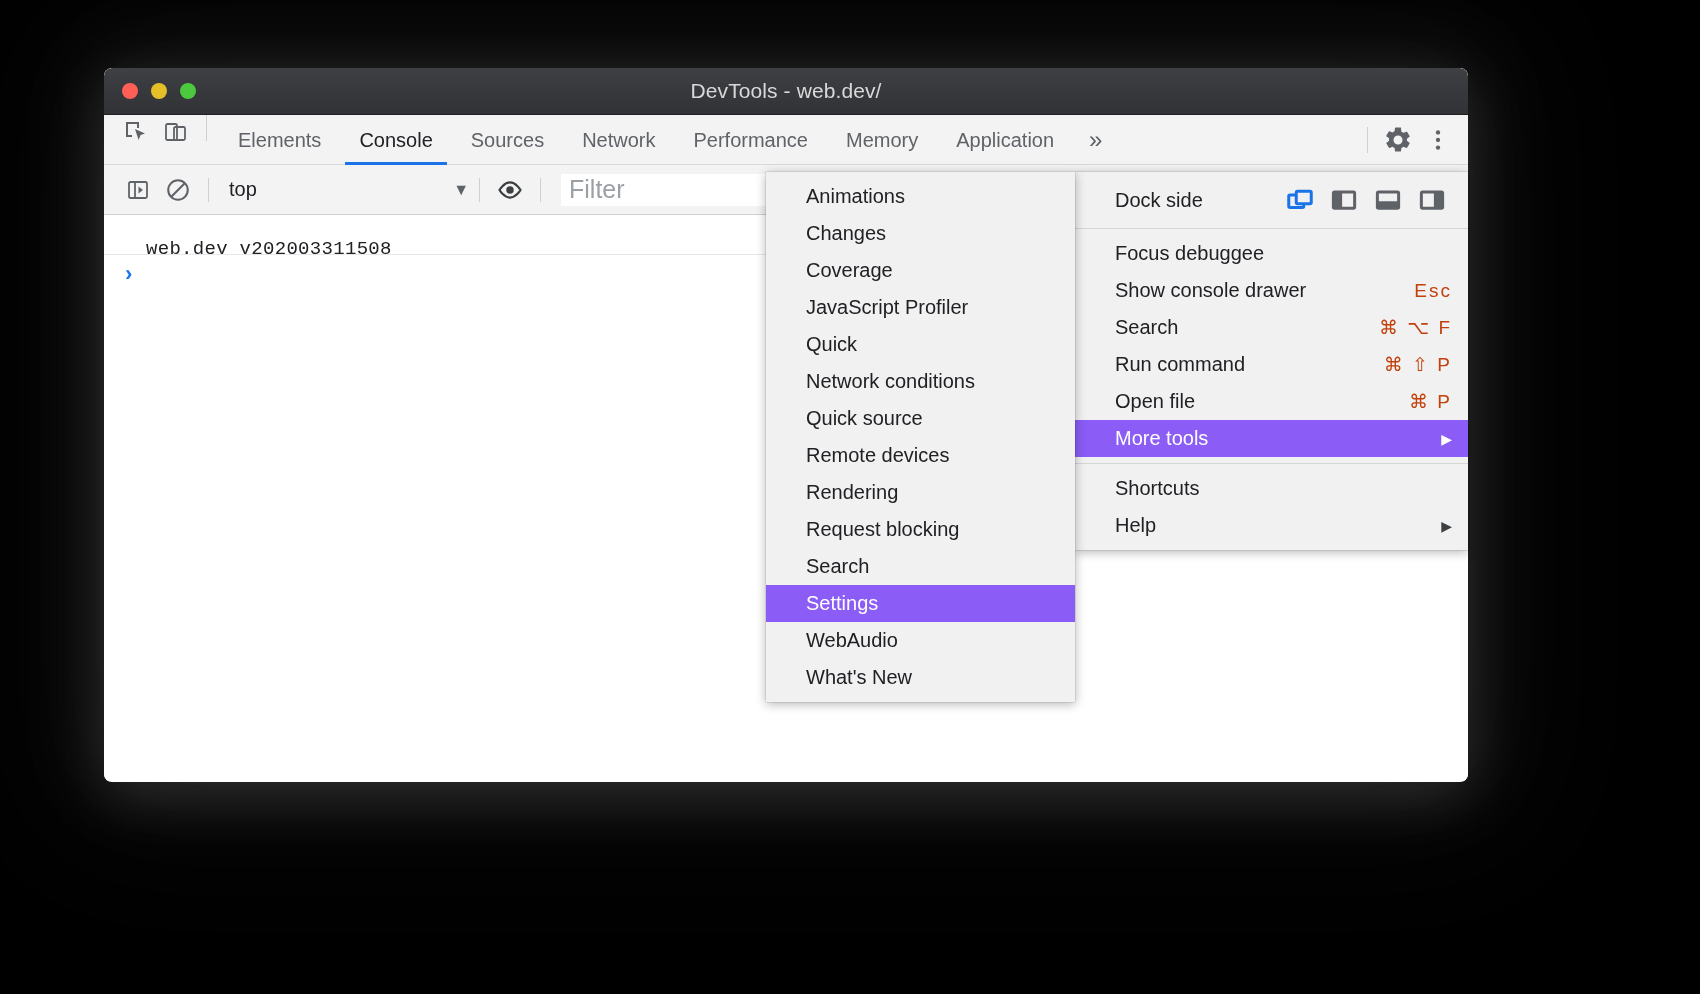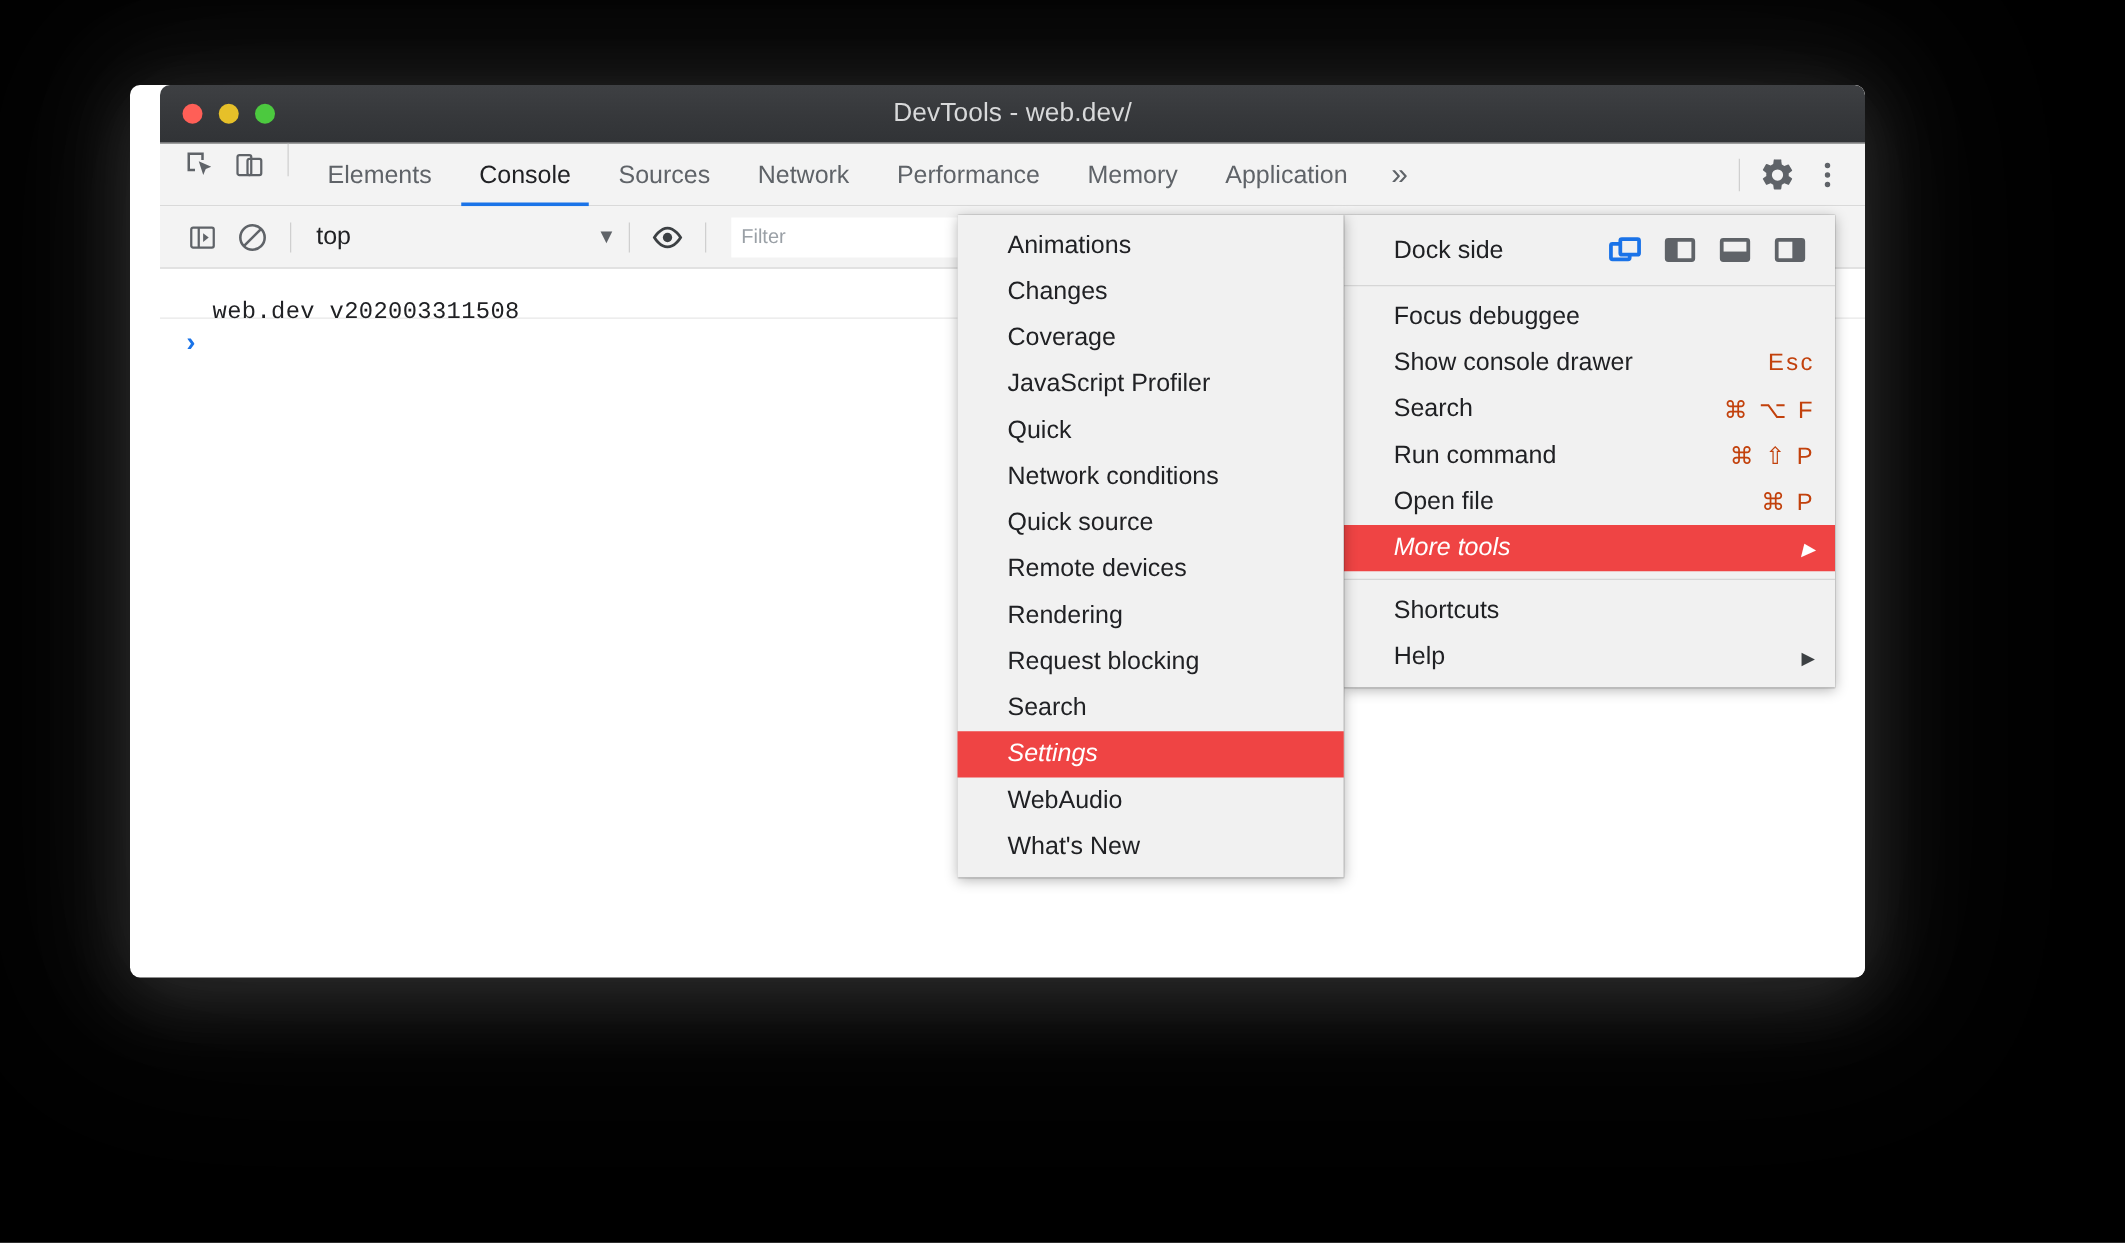--- a/index.html
+++ b/index.html
@@ -25,21 +25,20 @@
     left: 104px;
     top: 68px;
     width: 1364px;
     height: 714px;
     background: #ffffff;
     border-radius: 8px;
     box-shadow: 0 14px 60px rgba(255,255,255,0.13),
                 0 0 90px 28px rgba(255,255,255,0.055),
                 0 0 160px 60px rgba(255,255,255,0.03);
     overflow: hidden;
-    padding-left: 24px;
   }
 
   
   #titlebar {
     position: relative;
     height: 46px;
     background: linear-gradient(to bottom, #3e4043 0%, #36383b 55%, #313336 100%);
     border-bottom: 1px solid #1d1f21;
     border-top-left-radius: 8px;
     border-top-right-radius: 8px;
@@ -159,21 +158,21 @@
     color: #202124;
     flex: 1;
   }
   #filter-input {
     margin-left: 10px;
     width: 300px;
     height: 32px;
     background: #ffffff;
     border: none;
     outline: none;
-    font-size: 16px;
+    font-size: 25px;
     color: #202124;
     padding: 0 8px;
     box-sizing: border-box;
     font-family: "Liberation Sans", sans-serif;
   }
   #filter-input::placeholder { color: #9aa0a6; }
 
   
   #console-body {
     position: relative;
@@ -235,23 +234,22 @@
     height: 37px;
     display: flex;
     align-items: center;
     padding: 0 16px 0 40px;
     font-size: 20px;
     color: #202124;
     white-space: nowrap;
     box-sizing: border-box;
   }
   .menu-item.selected {
-    background: #ef4444;
+    background: #8b5cf6;
     color: #ffffff;
-    font-style: italic;
   }
   .menu-item .label { flex: 1; }
   .menu-item .shortcut {
     color: #c2410c;
     font-size: 19px;
     letter-spacing: 2px;
     margin-left: 28px;
   }
   .menu-item .submenu-arrow {
     font-size: 14px;

